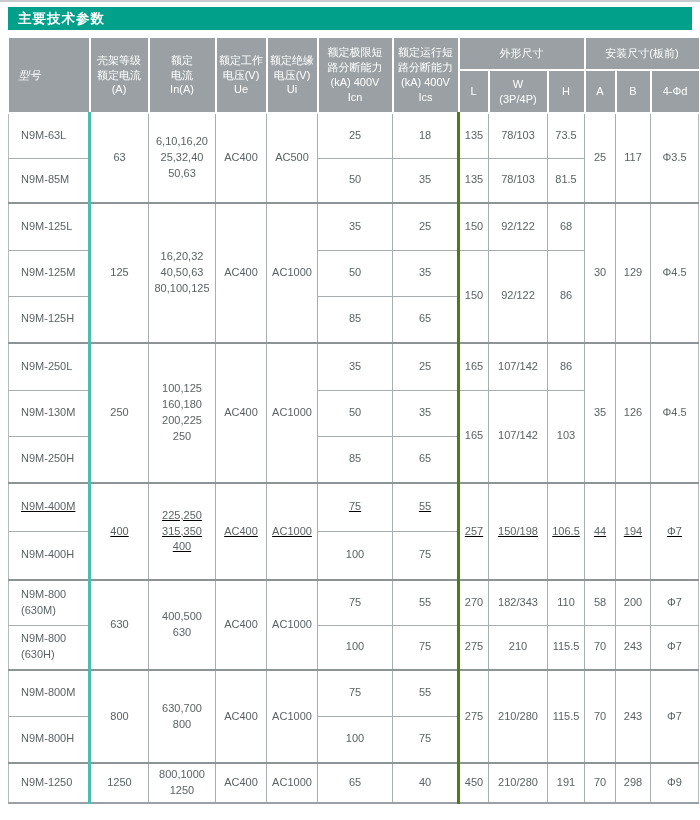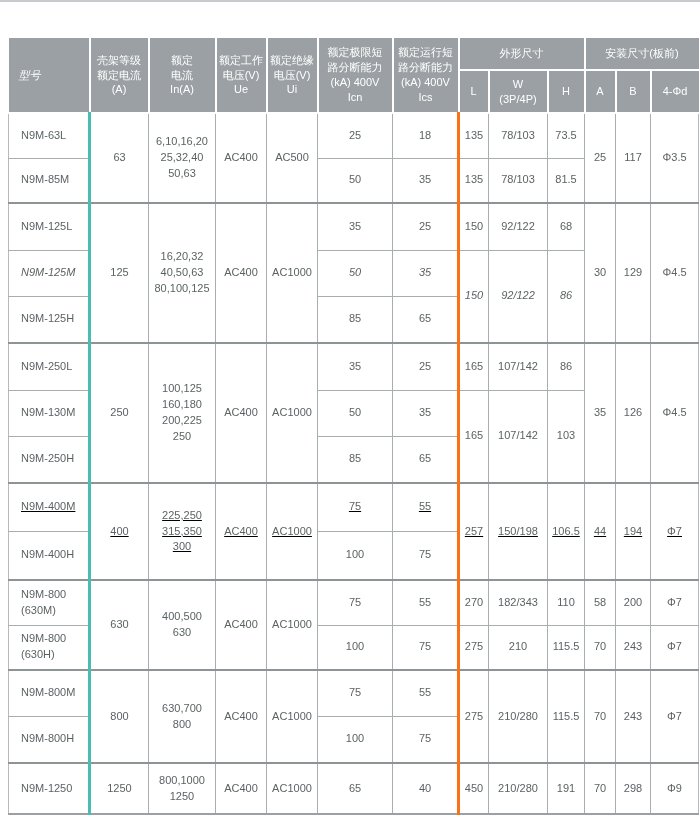--- a/index.html
+++ b/index.html
@@ -18,31 +18,34 @@
   thead tr th{border-top:none;}
   thead tr:first-child th:first-child{border-left:none;font-style:italic;}
   thead tr th:last-child{border-right:none;}
   th.model-h{text-align:left;padding-left:10px;}
   tr.h1{height:32px;} tr.h2{height:43px;}
   
   tbody td{border:1px solid #a8adaf;font-size:11px;color:#5c6264;text-align:center;
            vertical-align:middle;white-space:pre-line;line-height:1.45;padding:2px 1px;
            background:#ffffff;}
   td.model{text-align:left;padding-left:12px;border-right:3px solid #4abcb0;}
-  td.coll{border-left:3px solid #f97316;text-align:center;}
+  td.coll{border-left:3px solid #4d7c0f;text-align:center;}
   tr.gs td{border-top:2px solid #8e9396;}
   tbody tr:last-child td{border-bottom:2px solid #9aa0a3;}
   tbody td:first-child{border-left:1px solid #b6babc;}
   tbody td:last-child{border-right:1px solid #b6babc;}
 </style>
 </head>
 <body>
 
 <div class="page">
   <div class="top-rule"></div>
+  <div class="title-bar">
+    <span>主要技术参数</span>
+  </div>
 
   <table class="spec">
     <colgroup>
       <col style="width:81px">
         <col style="width:59px">
         <col style="width:67px">
       <col style="width:51px">
         <col style="width:51px">
         <col style="width:75px">
       <col style="width:66px">
@@ -125,21 +128,21 @@
           <td rowspan="3">AC1000</td>
           <td>35</td>
           <td>25</td>
           <td class="coll">150</td>
           <td>92/122</td>
           <td>68</td>
           <td rowspan="3">30</td>
           <td rowspan="3">129</td>
           <td rowspan="3">Φ4.5</td>
         </tr>
-        <tr style="height: 46px; font-style: italic;">
+        <tr style="height: 46px;">
           <td class="model">N9M-125M</td>
           <td>50</td>
           <td>35</td>
           <td rowspan="2" class="coll">150</td>
           <td rowspan="2">92/122</td>
           <td rowspan="2">86</td>
         </tr>
         <tr style="height: 47px;">
           <td class="model">N9M-125H</td>
           <td>85</td>
@@ -174,21 +177,21 @@
         <tr style="height: 47px;">
           <td class="model">N9M-250H</td>
           <td>85</td>
           <td>65</td>
         </tr>
         <tr class="gs" style="height: 48px; text-decoration: underline;">
           <td class="model">N9M-400M</td>
           <td rowspan="2">400</td>
           <td rowspan="2">225,250
 315,350
-300</td>
+400</td>
           <td rowspan="2">AC400</td>
           <td rowspan="2">AC1000</td>
           <td>75</td>
           <td>55</td>
           <td rowspan="2" class="coll">257</td>
           <td rowspan="2">150/198</td>
           <td rowspan="2">106.5</td>
           <td rowspan="2">44</td>
           <td rowspan="2">194</td>
           <td rowspan="2">Φ7</td>
@@ -241,21 +244,21 @@
           <td rowspan="2">115.5</td>
           <td rowspan="2">70</td>
           <td rowspan="2">243</td>
           <td rowspan="2">Φ7</td>
         </tr>
         <tr style="height: 47px;">
           <td class="model">N9M-800H</td>
           <td>100</td>
           <td>75</td>
         </tr>
-        <tr class="gs" style="height: 51px;">
+        <tr class="gs" style="height: 40px;">
           <td class="model">N9M-1250</td>
           <td>1250</td>
           <td>800,1000
 1250</td>
           <td>AC400</td>
           <td>AC1000</td>
           <td>65</td>
           <td>40</td>
           <td class="coll">450</td>
           <td>210/280</td>

